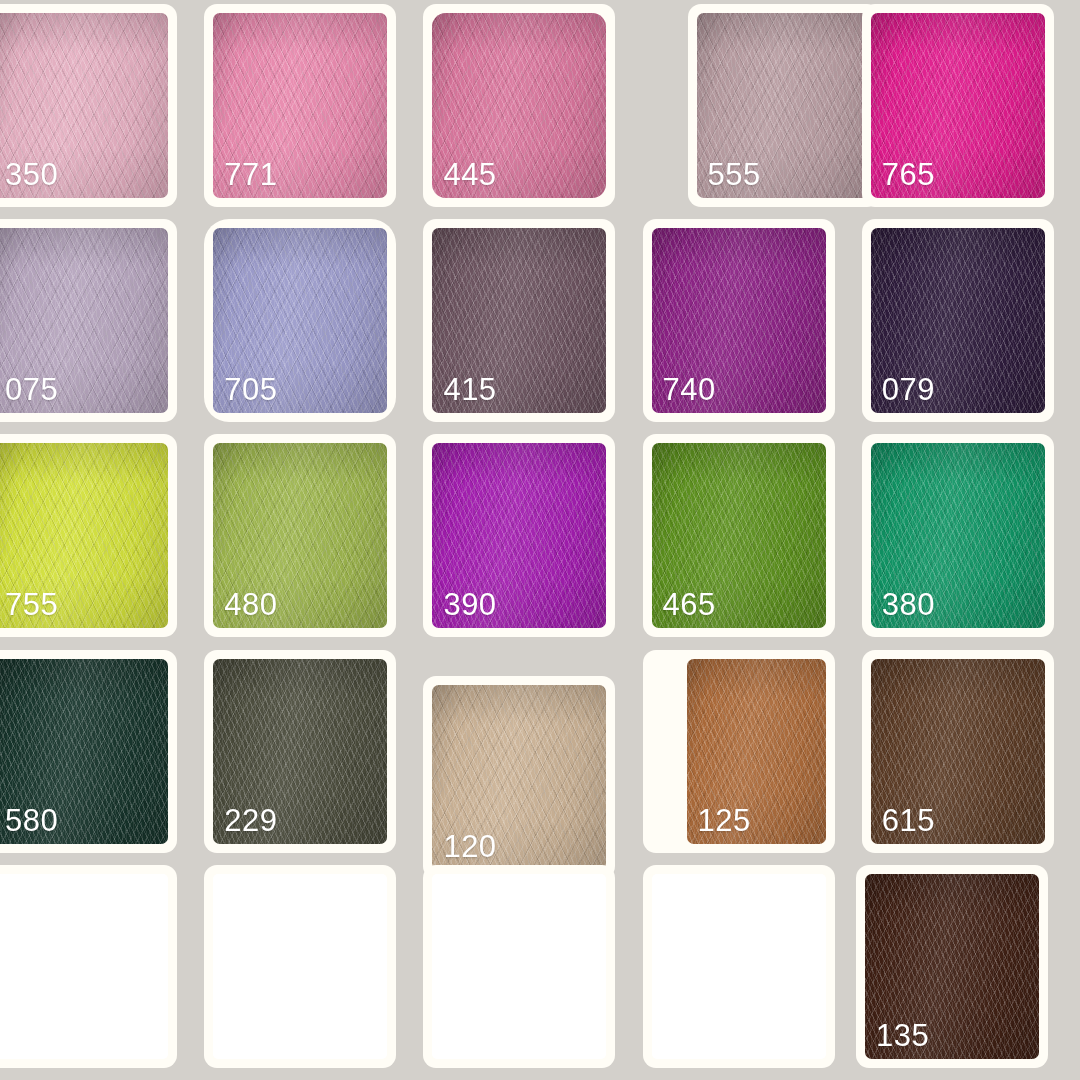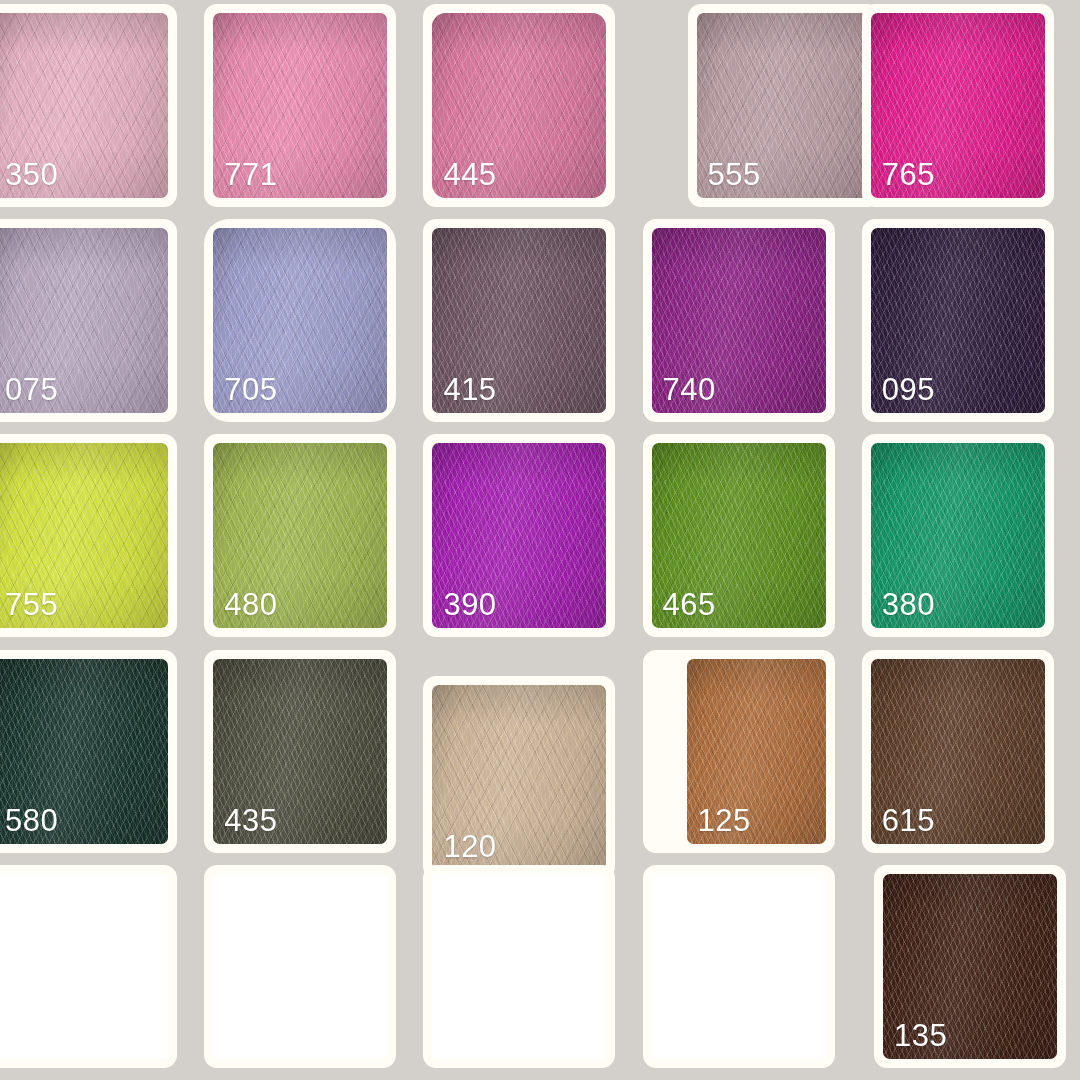--- a/index.html
+++ b/index.html
@@ -200,21 +200,21 @@
         <div class="fiber shade"></div>
         <span class="swatch-label">740</span>
       </div>
     </div>
     <div class="swatch-card" style="left: 861.8px; top: 219.2px;">
       <div class="swatch-tile" style="background: rgb(46, 28, 60);">
         <div class="fiber a"></div>
         <div class="fiber b"></div>
         <div class="fiber c"></div>
         <div class="fiber shade"></div>
-        <span class="swatch-label">095</span>
+        <span class="swatch-label">079</span>
       </div>
     </div>
     <div class="swatch-card" style="left: -15px; top: 434.4px;">
       <div class="swatch-tile" style="background: rgb(210, 224, 58);">
         <div class="fiber a"></div>
         <div class="fiber b"></div>
         <div class="fiber c"></div>
         <div class="fiber shade"></div>
         <span class="swatch-label">755</span>
       </div>
@@ -263,21 +263,21 @@
         <div class="fiber shade"></div>
         <span class="swatch-label">580</span>
       </div>
     </div>
     <div class="swatch-card" style="left: 204.2px; top: 649.6px;">
       <div class="swatch-tile" style="background: rgb(75, 76, 60);">
         <div class="fiber a"></div>
         <div class="fiber b"></div>
         <div class="fiber c"></div>
         <div class="fiber shade"></div>
-        <span class="swatch-label">435</span>
+        <span class="swatch-label">229</span>
       </div>
     </div>
     <div class="swatch-card" style="left: 423.4px; top: 649.6px; margin-top: 26px;">
       <div class="swatch-tile" style="background: rgb(203, 178, 149);">
         <div class="fiber a"></div>
         <div class="fiber b"></div>
         <div class="fiber c"></div>
         <div class="fiber shade"></div>
         <span class="swatch-label">120</span>
       </div>
@@ -305,21 +305,21 @@
     </div>
     <div class="swatch-card" style="left: 204.2px; top: 864.8px;">
       <div class="swatch-tile empty"></div>
     </div>
     <div class="swatch-card" style="left: 423.4px; top: 864.8px;">
       <div class="swatch-tile empty"></div>
     </div>
     <div class="swatch-card" style="left: 642.6px; top: 864.8px;">
       <div class="swatch-tile empty"></div>
     </div>
-    <div class="swatch-card" style="left: 874px; top: 864.8px;">
+    <div class="swatch-card" style="left: 856px; top: 864.8px;">
       <div class="swatch-tile" style="background: rgb(64, 32, 20);">
         <div class="fiber a"></div>
         <div class="fiber b"></div>
         <div class="fiber c"></div>
         <div class="fiber shade"></div>
         <span class="swatch-label">135</span>
       </div>
     </div>
   </div>
 

